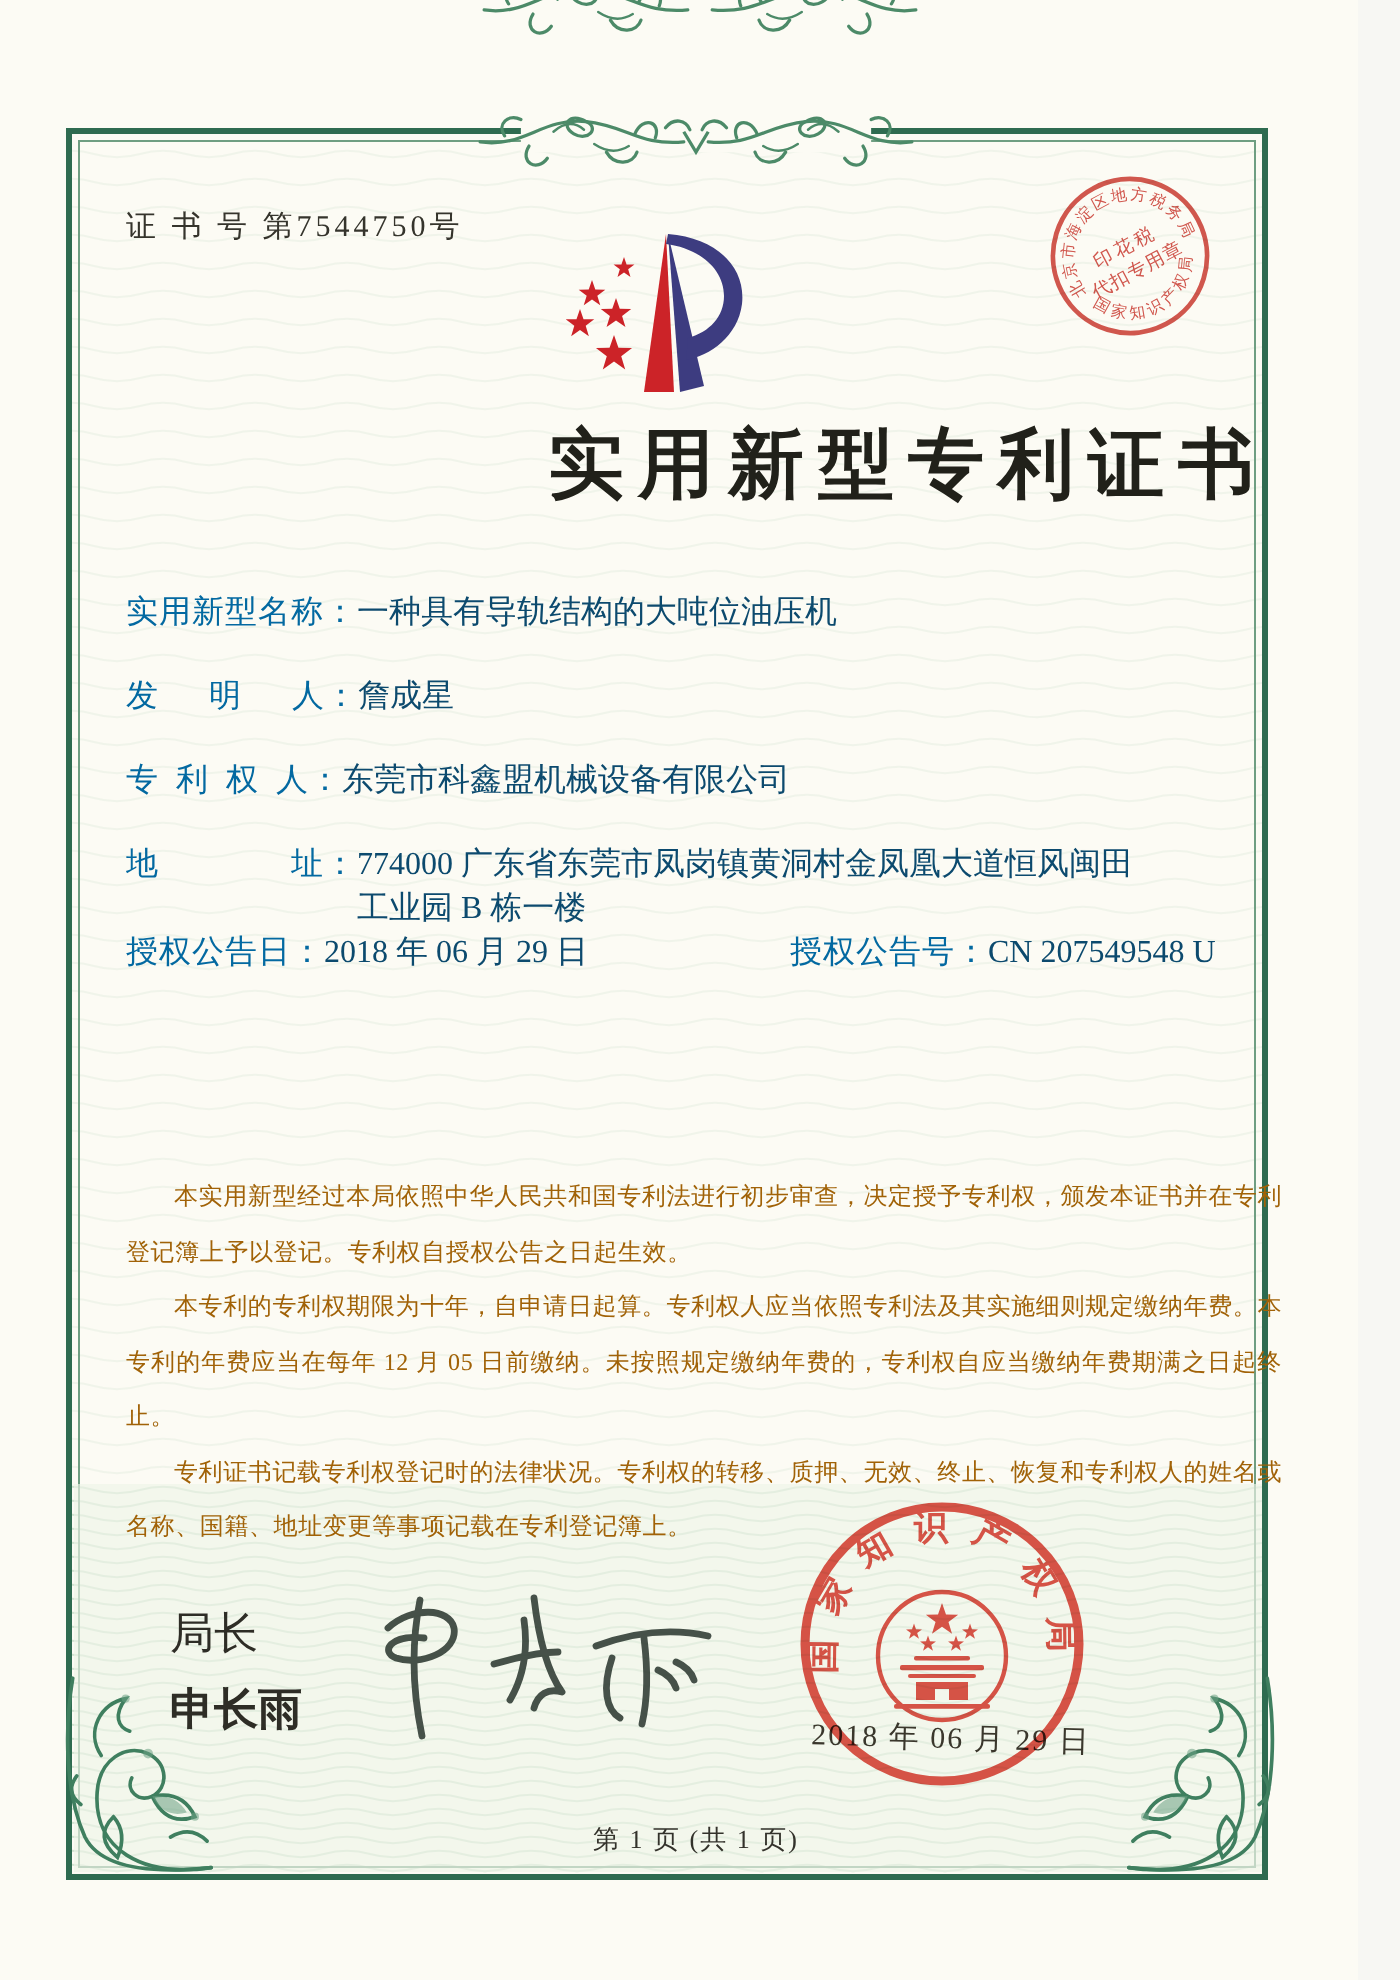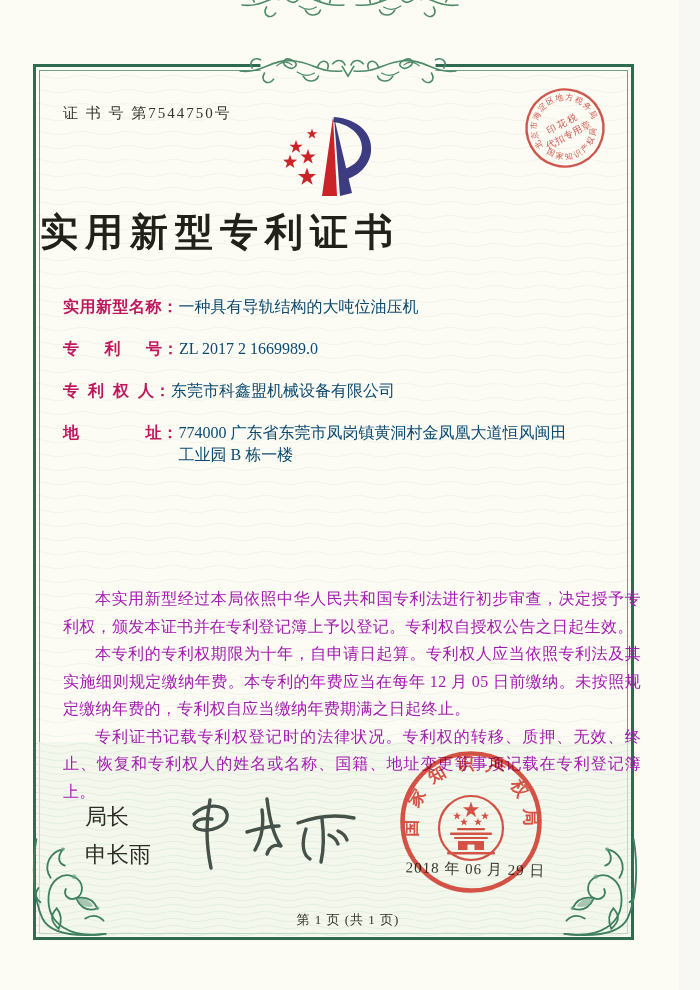--- a/index.html
+++ b/index.html
@@ -27,38 +27,38 @@
   
   .dragon-orn{position:absolute;left:236px;top:49px;z-index:3;}
   .topcut-orn{position:absolute;left:238px;top:-17px;z-index:3;}
   .floral-left{position:absolute;left:26px;top:833px;z-index:3;}
   .floral-right{position:absolute;left:552px;top:833px;z-index:3;}
   
   .content{position:absolute;left:0;top:0;width:679px;height:990px;z-index:4;color:#2c2b24;}
   .cert-no{position:absolute;left:63px;top:104px;font-size:15px;letter-spacing:2px;color:#35342c;}
   .logo{position:absolute;left:283px;top:110px;}
   .title{
-    position:absolute;left:33px;top:207px;width:601px;text-align:left;
+    position:absolute;left:33px;top:207px;width:601px;text-align:right;
     font-size:38px;font-weight:700;letter-spacing:7px;padding-left:7px;box-sizing:border-box;color:#21211a;
   }
   .fields{position:absolute;left:63px;top:296px;width:577px;}
   .frow{line-height:22px;margin-bottom:20px;font-size:16px;white-space:nowrap;}
-  .frow .flabel{letter-spacing:.5px;color:#be185d;font-weight:bold;}
+  .frow .flabel{letter-spacing:.5px;color:#0369a1;}
   .frow .fvalue{color:#0c4a6e;}
   .frow-addr{margin-bottom:0;}
   .frow-addr .fvalue{display:inline-block;vertical-align:top;white-space:pre-line;width:455px;line-height:22px;}
   .frow-grant{margin-bottom:0;position:relative;}
   .grant-right{position:absolute;left:332px;top:0;}
   .body-text{
     position:absolute;left:63px;top:585px;width:578px;
-    font-size:16px;line-height:27.5px;text-align:justify;color:#a21caf;letter-spacing:.3px;
+    font-size:12px;line-height:27.5px;text-align:justify;color:#a16207;letter-spacing:.3px;
   }
   .body-text p{margin:0;text-indent:2em;}
   .sig-block{position:absolute;left:85px;top:806px;font-size:22px;color:#2e2d26;line-height:1;}
-  .sig-block .sig-name{margin-top:16px;}
+  .sig-block .sig-name{margin-top:16px;font-weight:bold;}
   .sig-hand{position:absolute;left:170px;top:786px;z-index:5;opacity:.88;}
   .issue-date{
     position:absolute;left:403px;top:860px;width:145px;text-align:center;
     font-size:15px;color:#3a372c;z-index:6;transform:rotate(1.5deg);letter-spacing:1px;white-space:nowrap;
   }
   .footer{
     position:absolute;left:33px;top:911px;width:630px;text-align:center;
     font-size:13px;color:#33322b;letter-spacing:1px;z-index:4;
   }
   .stamp{position:absolute;mix-blend-mode:multiply;z-index:5;}
@@ -229,28 +229,34 @@
       </g>
     </svg>
 
     <div class="title">实用新型专利证书</div>
 
     <div class="fields">
       <div class="frow">
         <span class="flabel">实用新型名称：</span><span class="fvalue">一种具有导轨结构的大吨位油压机</span>
       </div>
       <div class="frow">
-        <span class="flabel">专　 利　 号：</span><span class="fvalue">ZL 2017 2 1669989.0</span>
+        <span class="flabel">发　 明　 人：</span><span class="fvalue">詹成星</span>
       </div>
       <div class="frow">
         <span class="flabel">专 利 权 人：</span><span class="fvalue">东莞市科鑫盟机械设备有限公司</span>
       </div>
       <div class="frow frow-addr">
         <span class="flabel">地　　　　址：</span><span class="fvalue">774000 广东省东莞市凤岗镇黄洞村金凤凰大道恒风闽田
 工业园 B 栋一楼</span>
+      </div>
+      <div class="frow frow-grant">
+        <span class="flabel">授权公告日：</span><span class="fvalue">2018 年 06 月 29 日</span>
+        <span class="grant-right">
+          <span class="flabel">授权公告号：</span><span class="fvalue">CN 207549548 U</span>
+        </span>
       </div>
     </div>
 
     <div class="body-text">
       <p>本实用新型经过本局依照中华人民共和国专利法进行初步审查，决定授予专利权，颁发本证书并在专利登记簿上予以登记。专利权自授权公告之日起生效。</p>
       <p>本专利的专利权期限为十年，自申请日起算。专利权人应当依照专利法及其实施细则规定缴纳年费。本专利的年费应当在每年 12 月 05 日前缴纳。未按照规定缴纳年费的，专利权自应当缴纳年费期满之日起终止。</p>
       <p>专利证书记载专利权登记时的法律状况。专利权的转移、质押、无效、终止、恢复和专利权人的姓名或名称、国籍、地址变更等事项记载在专利登记簿上。</p>
     </div>
 
     <div class="sig-block">

